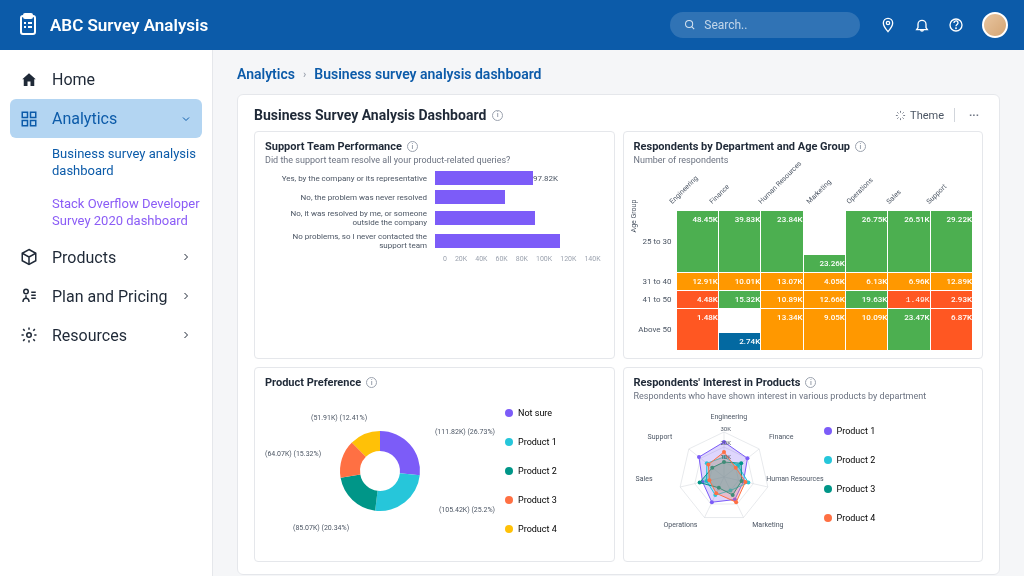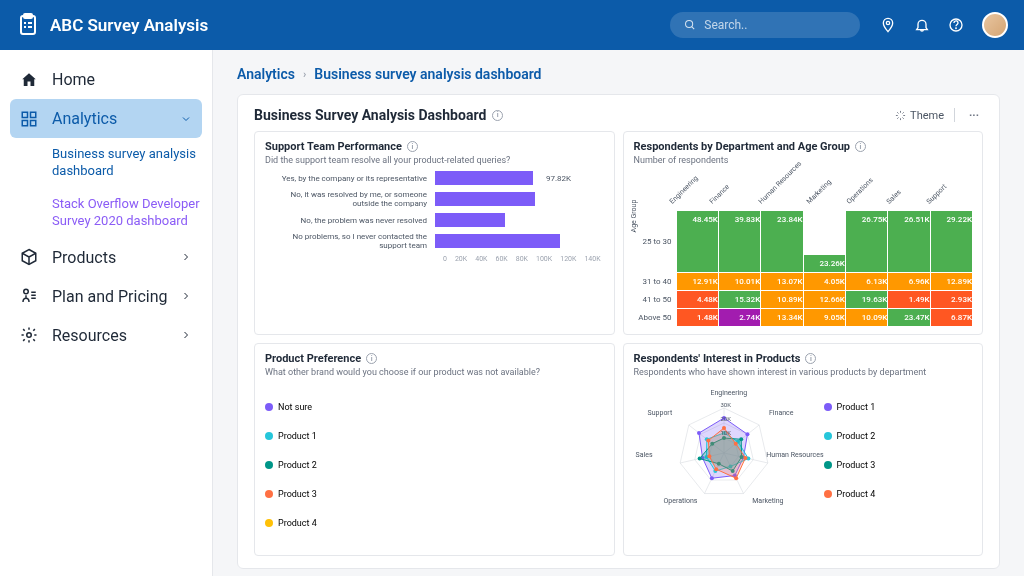--- a/index.html
+++ b/index.html
@@ -34,21 +34,21 @@
 .theme-btn{display:flex;align-items:center;gap:4px;cursor:pointer}
 .more-btn{cursor:pointer;padding:0 4px;font-weight:bold;color:#6b7280}
 .divider{width:1px;height:14px;background:#d1d5db}
 .grid{display:grid;grid-template-columns:1fr 1fr;gap:8px;margin-top:8px}
 .panel{border:1px solid #e5e7eb;border-radius:4px;padding:8px 10px;background:#fff}
 .panel-title{font-size:11px;font-weight:700;color:#1f2937;display:flex;align-items:center;gap:5px}
 .panel-sub{font-size:9px;color:#6b7280;margin-top:2px;margin-bottom:6px}
 .bar-row{display:flex;align-items:center;margin:5px 0;font-size:8px;color:#4b5563}
 .bar-label{width:170px;text-align:right;padding-right:8px}
 .bar-fill{height:14px;background:#7c5cf8}
-.bar-val{margin-left:13px}
+.bar-val{margin-left:0}
 .bar-axis{display:flex;margin-left:178px;font-size:7px;color:#9ca3af;gap:8px}
 .heatmap{display:grid;grid-template-columns:42px repeat(7,1fr);gap:1px;font-size:8px}
 .hm-row-label{display:flex;align-items:center;justify-content:flex-end;padding-right:4px;color:#4b5563}
 .hm-cell{padding:4px 0;text-align:right;color:#fff;font-size:8px;font-weight:500}
 .hm-col-labels{display:grid;grid-template-columns:42px repeat(7,1fr);font-size:7px;color:#4b5563;margin-bottom:2px;height:38px}
 .hm-col-labels span{transform:rotate(-45deg);transform-origin:left bottom;white-space:nowrap;position:relative;left:50%;top:18px}
 .y-axis-label{font-size:7px;color:#4b5563;transform:rotate(-90deg);position:absolute;left:-6px;top:80px}
 .donut-wrap{display:flex;align-items:center;gap:10px}
 .donut-label{position:absolute;font-size:7px;color:#4b5563;white-space:nowrap}
 .legend{font-size:9px}
@@ -185,26 +185,26 @@
               <span class="info-icon">i</span>
             </div>
           <div class="panel-sub">Did the support team resolve all your product-related queries?</div>
           <div>
             <div class="bar-row">
                 <div class="bar-label">Yes, by the company or its representative</div>
                 <div class="bar-fill" style="width:98px"></div>
                 <div class="bar-val">97.82K</div>
               </div>
             <div class="bar-row">
+                <div class="bar-label">No, the problem was never resolved</div>
+                <div class="bar-fill" style="width:70px"></div>
+              </div>
+            <div class="bar-row">
                 <div class="bar-label">No, it was resolved by me, or someone outside the company</div>
                 <div class="bar-fill" style="width:100px"></div>
-              </div>
-            <div class="bar-row">
-                <div class="bar-label">No, the problem was never resolved</div>
-                <div class="bar-fill" style="width:70px"></div>
               </div>
             <div class="bar-row">
                 <div class="bar-label">No problems, so I never contacted the support team</div>
                 <div class="bar-fill" style="width:125px"></div>
               </div>
             <div class="bar-axis">
                 <span>0</span>
                 <span>20K</span>
                 <span>40K</span>
                 <span>60K</span>
@@ -249,40 +249,53 @@
               <div class="hm-cell" style="background: rgb(255, 152, 0);">4.05K</div>
               <div class="hm-cell" style="background: rgb(255, 152, 0);">6.13K</div>
               <div class="hm-cell" style="background: rgb(255, 152, 0);">6.96K</div>
               <div class="hm-cell" style="background: rgb(255, 152, 0);">12.89K</div>
               <div class="hm-row-label">41 to 50</div>
               <div class="hm-cell" style="background: rgb(255, 87, 34);">4.48K</div>
               <div class="hm-cell" style="background: rgb(76, 175, 80);">15.32K</div>
               <div class="hm-cell" style="background: rgb(255, 152, 0);">10.89K</div>
               <div class="hm-cell" style="background: rgb(255, 152, 0);">12.66K</div>
               <div class="hm-cell" style="background: rgb(76, 175, 80);">19.63K</div>
-              <div class="hm-cell" style="background: rgb(255, 87, 34);">1.49K</div>
+              <div class="hm-cell" style="background: rgb(255, 87, 34); font-family: Liberation Mono, monospace;">1.49K</div>
               <div class="hm-cell" style="background: rgb(255, 87, 34);">2.93K</div>
               <div class="hm-row-label">Above 50</div>
               <div class="hm-cell" style="background: rgb(255, 87, 34);">1.48K</div>
-              <div class="hm-cell" style="background: #a21caf;">2.74K</div>
+              <div class="hm-cell" style="background: #0369a1; margin-top: 24px;">2.74K</div>
               <div class="hm-cell" style="background: rgb(255, 152, 0);">13.34K</div>
               <div class="hm-cell" style="background: rgb(255, 152, 0);">9.05K</div>
               <div class="hm-cell" style="background: rgb(255, 152, 0);">10.09K</div>
               <div class="hm-cell" style="background: rgb(76, 175, 80);">23.47K</div>
               <div class="hm-cell" style="background: rgb(255, 87, 34);">6.87K</div>
             </div>
         </div>
 
         <div class="panel">
           <div class="panel-title">
               <span>Product Preference</span>
               <span class="info-icon">i</span>
             </div>
-          <div class="panel-sub">What other brand would you choose if our product was not available?</div>
           <div class="donut-wrap">
+            <div style="position:relative;width:230px;height:130px">
+              <svg width="230" height="130" id="donut-svg">
+                  <path d="M114.99999999999999 25A40 40 0 0 1 154.7639226728442 69.33940706411234L134.88196133642208 67.16970353205616A20 20 0 0 0 115 45Z" fill="#7c5cf8"></path>
+                  <path d="M154.7639226728442 69.33940706411234A40 40 0 0 1 110.1612605190019 104.70625391843242L112.58063025950095 84.85312695921621A20 20 0 0 0 134.88196133642208 67.16970353205616Z" fill="#26c6da"></path>
+                  <path d="M110.1612605190019 104.70625391843242A40 40 0 0 1 75.58701596935133 71.8276415986659L95.29350798467567 68.41382079933295A20 20 0 0 0 112.58063025950095 84.85312695921621Z" fill="#009688"></path>
+                  <path d="M75.58701596935133 71.8276415986659A40 40 0 0 1 86.876123915074 36.556238048392274L100.938061957537 50.77811902419614A20 20 0 0 0 95.29350798467567 68.41382079933295Z" fill="#ff7043"></path>
+                  <path d="M86.876123915074 36.556238048392274A40 40 0 0 1 114.99999999999999 25L114.99999999999999 45A20 20 0 0 0 100.938061957537 50.77811902419614Z" fill="#ffc107"></path>
+                </svg>
+              <div class="donut-label" style="top:8px;left:46px">(51.91K) (12.41%)</div>
+              <div class="donut-label" style="top:22px;right:0px">(111.82K) (26.73%)</div>
+              <div class="donut-label" style="top:44px;left:0px">(64.07K) (15.32%)</div>
+              <div class="donut-label" style="bottom:22px;right:0px">(105.42K) (25.2%)</div>
+              <div class="donut-label" style="bottom:4px;left:28px">(85.07K) (20.34%)</div>
+            </div>
             <div class="legend" id="pie-legend">
                 <div class="legend-item">
                   <div class="legend-dot" style="background:#7c5cf8"></div>
                   <span>Not sure</span>
                 </div>
                 <div class="legend-item">
                   <div class="legend-dot" style="background:#26c6da"></div>
                   <span>Product 1</span>
                 </div>
                 <div class="legend-item">

